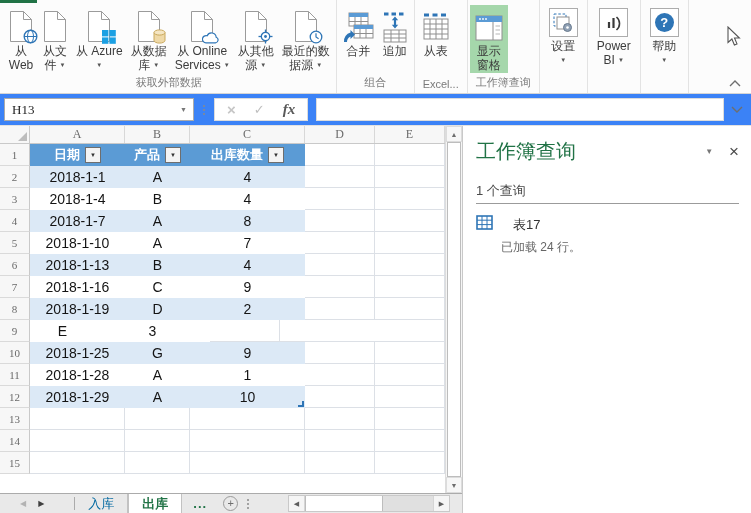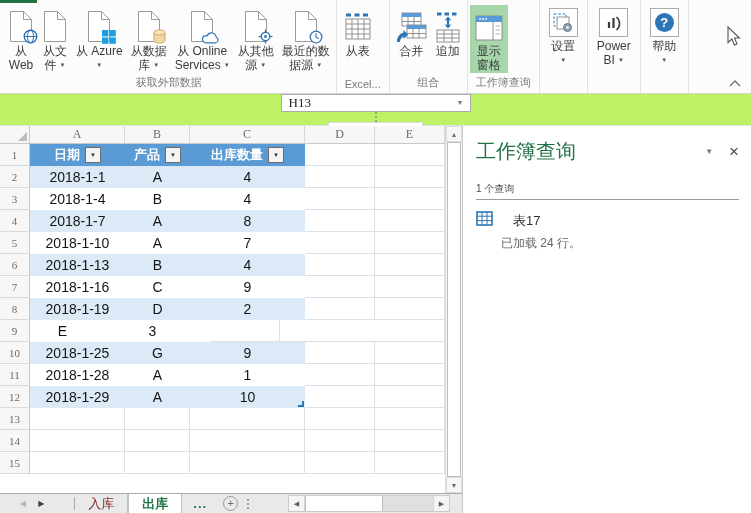--- a/index.html
+++ b/index.html
@@ -20,21 +20,21 @@
   .rl{display:flex;align-items:center;}
   .dd{font-size:6px;color:#555;margin-left:3px;}
   .dd.solo{margin-left:0;}
   .rsmall{display:flex;flex-direction:column;align-items:center;padding:0 7px;}
   .boxicon{width:27px;height:27px;border:1px solid #ACACAC;background:#fff;display:flex;align-items:center;justify-content:center;margin:3px 0 2px;line-height:0;}
   .helpcircle{width:19px;height:19px;border-radius:50%;background:#2E75B6;color:#fff;font-weight:bold;font-size:13px;display:flex;align-items:center;justify-content:center;}
   .collapse-chev{position:absolute;right:10px;bottom:6px;line-height:0;}
   .cursor{position:absolute;left:727px;top:26px;line-height:0;z-index:50;}
 
   
-  .fbar{height:32px;background:#bef264;border-bottom:1px solid #E2E2E2;display:flex;align-items:center;padding:0 4px 0 4px;box-sizing:border-box;flex-direction:column;}
+  .fbar{height:32px;background:#3b82f6;border-bottom:1px solid #E2E2E2;display:flex;align-items:center;padding:0 4px 0 4px;box-sizing:border-box;}
   .namebox{width:190px;height:23px;border:1px solid #ABABAB;background:#fff;display:flex;align-items:center;padding:0 3px 0 7px;box-sizing:border-box;font-family:"Liberation Serif","DejaVu Serif",serif;font-size:13px;color:#222;}
   .nb-dd{margin-left:auto;font-size:7px;color:#777;padding:0 3px;}
   .vdots{display:flex;flex-direction:column;gap:2px;justify-content:center;margin:0 9px;}
   .vdots i{width:2px;height:2px;background:#8A8A8A;border-radius:50%;}
   .fxgroup{display:flex;align-items:center;border:1px solid #DCDCDC;background:#fff;height:23px;box-sizing:border-box;padding:0 12px;gap:18px;}
   .fx-x{color:#C6C6C6;font-size:15px;font-weight:bold;}
   .fx-check{color:#BFBFBF;font-size:13px;font-weight:bold;}
   .fx-fx{font-family:"Liberation Serif","DejaVu Serif",serif;font-style:italic;font-weight:bold;font-size:15px;color:#595959;}
   .finput{flex:1;height:23px;border:1px solid #DCDCDC;background:#fff;margin-left:8px;box-sizing:border-box;}
   .fchev{margin:0 4px 0 7px;line-height:0;}
@@ -63,38 +63,38 @@
   .vscroll{width:17px;background:#F5F5F5;border-left:1px solid #DDDDDD;display:flex;flex-direction:column;box-sizing:border-box;}
   .sbtn{height:16px;display:flex;align-items:center;justify-content:center;background:#F7F7F7;border:1px solid #DCDCDC;color:#6E6E6E;font-size:7px;box-sizing:border-box;flex-shrink:0;}
   .vthumb{flex:1;background:#fff;border:1px solid #BDBDBD;margin:0 1px;box-sizing:border-box;}
 
   
   .tabbar{height:20px;background:#E9E9E9;border-top:1px solid #ABABAB;display:flex;align-items:stretch;box-sizing:border-box;font-size:12px;}
   .nav{display:flex;align-items:center;font-size:8px;color:#3F3F3F;padding:0 6px;}
   .nav.first{margin-left:14px;}
   .nav.dis{color:#B3B3B3;}
   .tdiv{border-left:1px solid #ABABAB;margin:3px 0 3px 24px;}
-  .stab{display:flex;align-items:center;padding:0 13px;color:#7f1d1d;border-right:1px solid #C2C2C2;font-size:13px;}
+  .stab{display:flex;align-items:center;padding:0 13px;color:#0369a1;border-right:1px solid #C2C2C2;font-size:13px;}
   .stab.active{background:#fff;color:#217346;font-weight:bold;border-left:1px solid #C2C2C2;}
   .stab.more{color:#217346;font-weight:bold;border-right:none;padding:0 11px;letter-spacing:1px;}
   .addsheet{width:15px;height:15px;border:1px solid #9A9A9A;border-radius:50%;color:#6E6E6E;display:flex;align-items:center;justify-content:center;font-size:11px;align-self:center;margin-left:5px;box-sizing:border-box;line-height:1;}
   .hscroll{margin-left:auto;margin-right:12px;display:flex;align-items:stretch;align-self:center;height:17px;width:162px;border:1px solid #C9C9C9;background:#EDEDED;box-sizing:border-box;}
   .hbtn{width:15px;display:flex;align-items:center;justify-content:center;font-size:7px;color:#5E5E5E;background:#F5F5F5;flex-shrink:0;}
   .hbtn.l{border-right:1px solid #D5D5D5;}
   .hbtn.r{border-left:1px solid #D5D5D5;}
   .hthumb{width:76px;background:#fff;border-left:1px solid #BDBDBD;border-right:1px solid #BDBDBD;flex-shrink:0;}
   .htrack{flex:1;background:#E0E0E0;}
 
   
   .panel{flex:1;border-left:1px solid #C9C9C9;background:#fff;box-sizing:border-box;padding:12px 10px 0 13px;}
   .phead{display:flex;align-items:center;}
   .ptitle{font-size:20px;color:#217346;}
   .pdd{margin-left:auto;font-size:8px;color:#777;padding:4px;}
   .pclose{font-size:17px;color:#4A4A4A;margin-left:10px;padding:0 2px;line-height:1;}
-  .pcount{margin-top:17px;font-size:10px;color:#4A4A4A;border-bottom:1px solid #9B9B9B;padding-bottom:3px;margin-right:2px;}
+  .pcount{margin-top:17px;font-size:13px;color:#4A4A4A;border-bottom:1px solid #9B9B9B;padding-bottom:3px;margin-right:2px;}
   .qitem{margin-top:11px;display:flex;align-items:center;gap:20px;}
   .qname{font-size:13px;color:#333;}
   .qstatus{margin:5px 0 0 25px;font-size:12px;color:#666;}
 </style>
 </head>
 <body>
 
 <div class="app">
 
   <div class="ribbon">
@@ -244,45 +244,20 @@
                 <span>最近的数</span>
               </span>
             <span class="rl">
                 <span>据源</span>
                 <span class="dd">▼</span>
               </span>
           </span>
         </div>
       </div>
       <div class="rgroup-label">获取外部数据</div>
-    </div>
-
-    <div class="rgroup">
-      <div class="rgroup-buttons">
-        <div class="rbtn">
-          <span class="ricon">
-            <svg width="30" height="31">
-                <line x1="3" y1="3" x2="27" y2="3" stroke="#2E75B6" stroke-width="3" stroke-dasharray="5 3.5"></line>
-                <rect x="3" y="7" width="24" height="20" fill="#fff" stroke="#8F8F8F"></rect>
-                <line x1="3" y1="12" x2="27" y2="12" stroke="#8F8F8F"></line>
-                <line x1="3" y1="17" x2="27" y2="17" stroke="#8F8F8F"></line>
-                <line x1="3" y1="22" x2="27" y2="22" stroke="#8F8F8F"></line>
-                <line x1="9" y1="7" x2="9" y2="27" stroke="#8F8F8F"></line>
-                <line x1="15" y1="7" x2="15" y2="27" stroke="#8F8F8F"></line>
-                <line x1="21" y1="7" x2="21" y2="27" stroke="#8F8F8F"></line>
-              </svg>
-          </span>
-          <span class="rlabel">
-            <span class="rl">
-                <span>从表</span>
-              </span>
-          </span>
-        </div>
-      </div>
-      <div class="rgroup-label">Excel...</div>
     </div>
 
     <div class="rgroup">
       <div class="rgroup-buttons">
         <div class="rbtn">
           <span class="ricon">
             <svg width="31" height="31">
                 <rect x="6" y="1" width="19" height="13" fill="#fff" stroke="#8F8F8F"></rect>
                 <rect x="6" y="1" width="19" height="4" fill="#5B9BD5"></rect>
                 <line x1="12" y1="5" x2="12" y2="14" stroke="#8F8F8F"></line>
@@ -315,20 +290,45 @@
               </svg>
           </span>
           <span class="rlabel">
             <span class="rl">
                 <span>追加</span>
               </span>
           </span>
         </div>
       </div>
       <div class="rgroup-label">组合</div>
+    </div>
+
+    <div class="rgroup">
+      <div class="rgroup-buttons">
+        <div class="rbtn">
+          <span class="ricon">
+            <svg width="30" height="31">
+                <line x1="3" y1="3" x2="27" y2="3" stroke="#2E75B6" stroke-width="3" stroke-dasharray="5 3.5"></line>
+                <rect x="3" y="7" width="24" height="20" fill="#fff" stroke="#8F8F8F"></rect>
+                <line x1="3" y1="12" x2="27" y2="12" stroke="#8F8F8F"></line>
+                <line x1="3" y1="17" x2="27" y2="17" stroke="#8F8F8F"></line>
+                <line x1="3" y1="22" x2="27" y2="22" stroke="#8F8F8F"></line>
+                <line x1="9" y1="7" x2="9" y2="27" stroke="#8F8F8F"></line>
+                <line x1="15" y1="7" x2="15" y2="27" stroke="#8F8F8F"></line>
+                <line x1="21" y1="7" x2="21" y2="27" stroke="#8F8F8F"></line>
+              </svg>
+          </span>
+          <span class="rlabel">
+            <span class="rl">
+                <span>从表</span>
+              </span>
+          </span>
+        </div>
+      </div>
+      <div class="rgroup-label">Excel...</div>
     </div>
 
     <div class="rgroup">
       <div class="rgroup-buttons">
         <div class="rbtn active">
           <span class="ricon">
             <svg width="30" height="29">
                 <rect x="2" y="2" width="26" height="24" fill="#fff" stroke="#8F8F8F"></rect>
                 <rect x="2" y="2" width="26" height="6" fill="#5B9BD5"></rect>
                 <circle cx="6" cy="5" r="0.9" fill="#fff"></circle>

